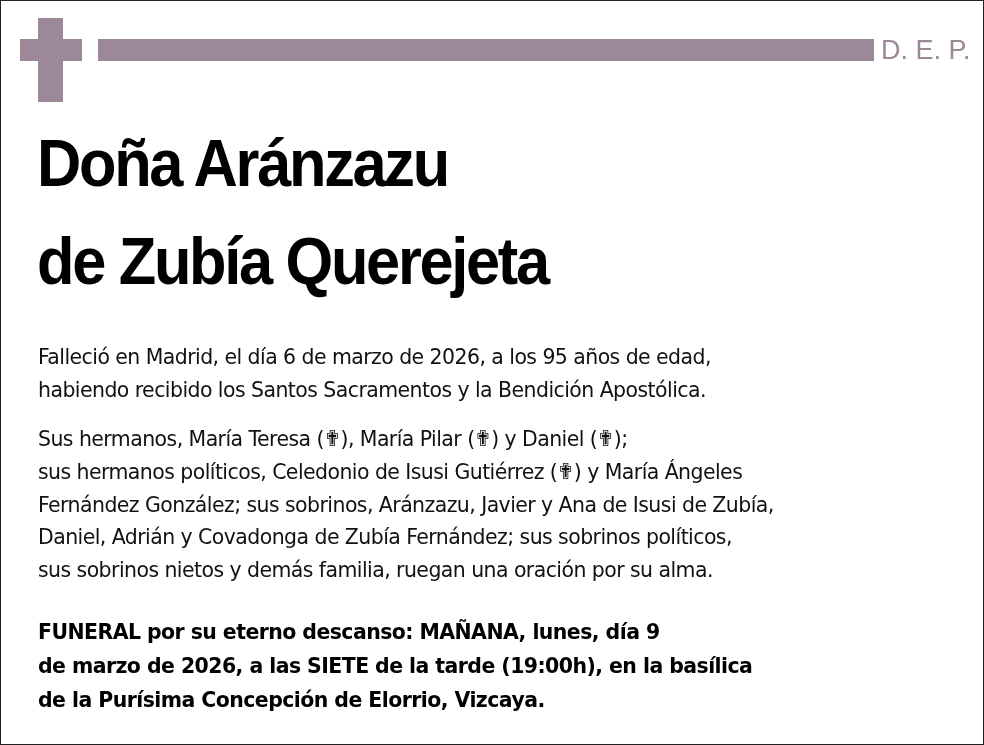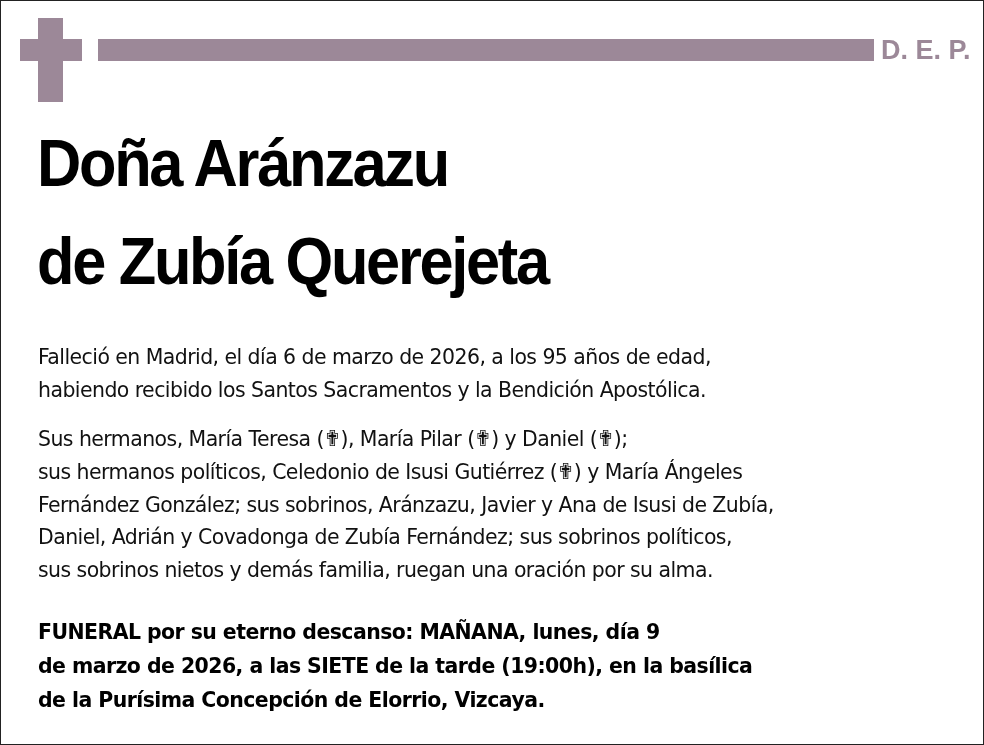--- a/index.html
+++ b/index.html
@@ -44,21 +44,21 @@
       top: 38px;
       width: 776px;
       height: 22px;
       background: #9c8898;
     }
     .dep {
       position: absolute;
       left: 880px;
       top: 34px;
       font-family: "Liberation Sans", sans-serif;
-      font-weight: bold;
+      font-weight: normal;
       font-size: 27px;
       line-height: 30px;
       color: #9c8898;
       letter-spacing: 0px;
       white-space: nowrap;
     }
     .name {
       position: absolute;
       left: 36px;
       top: 113px;

